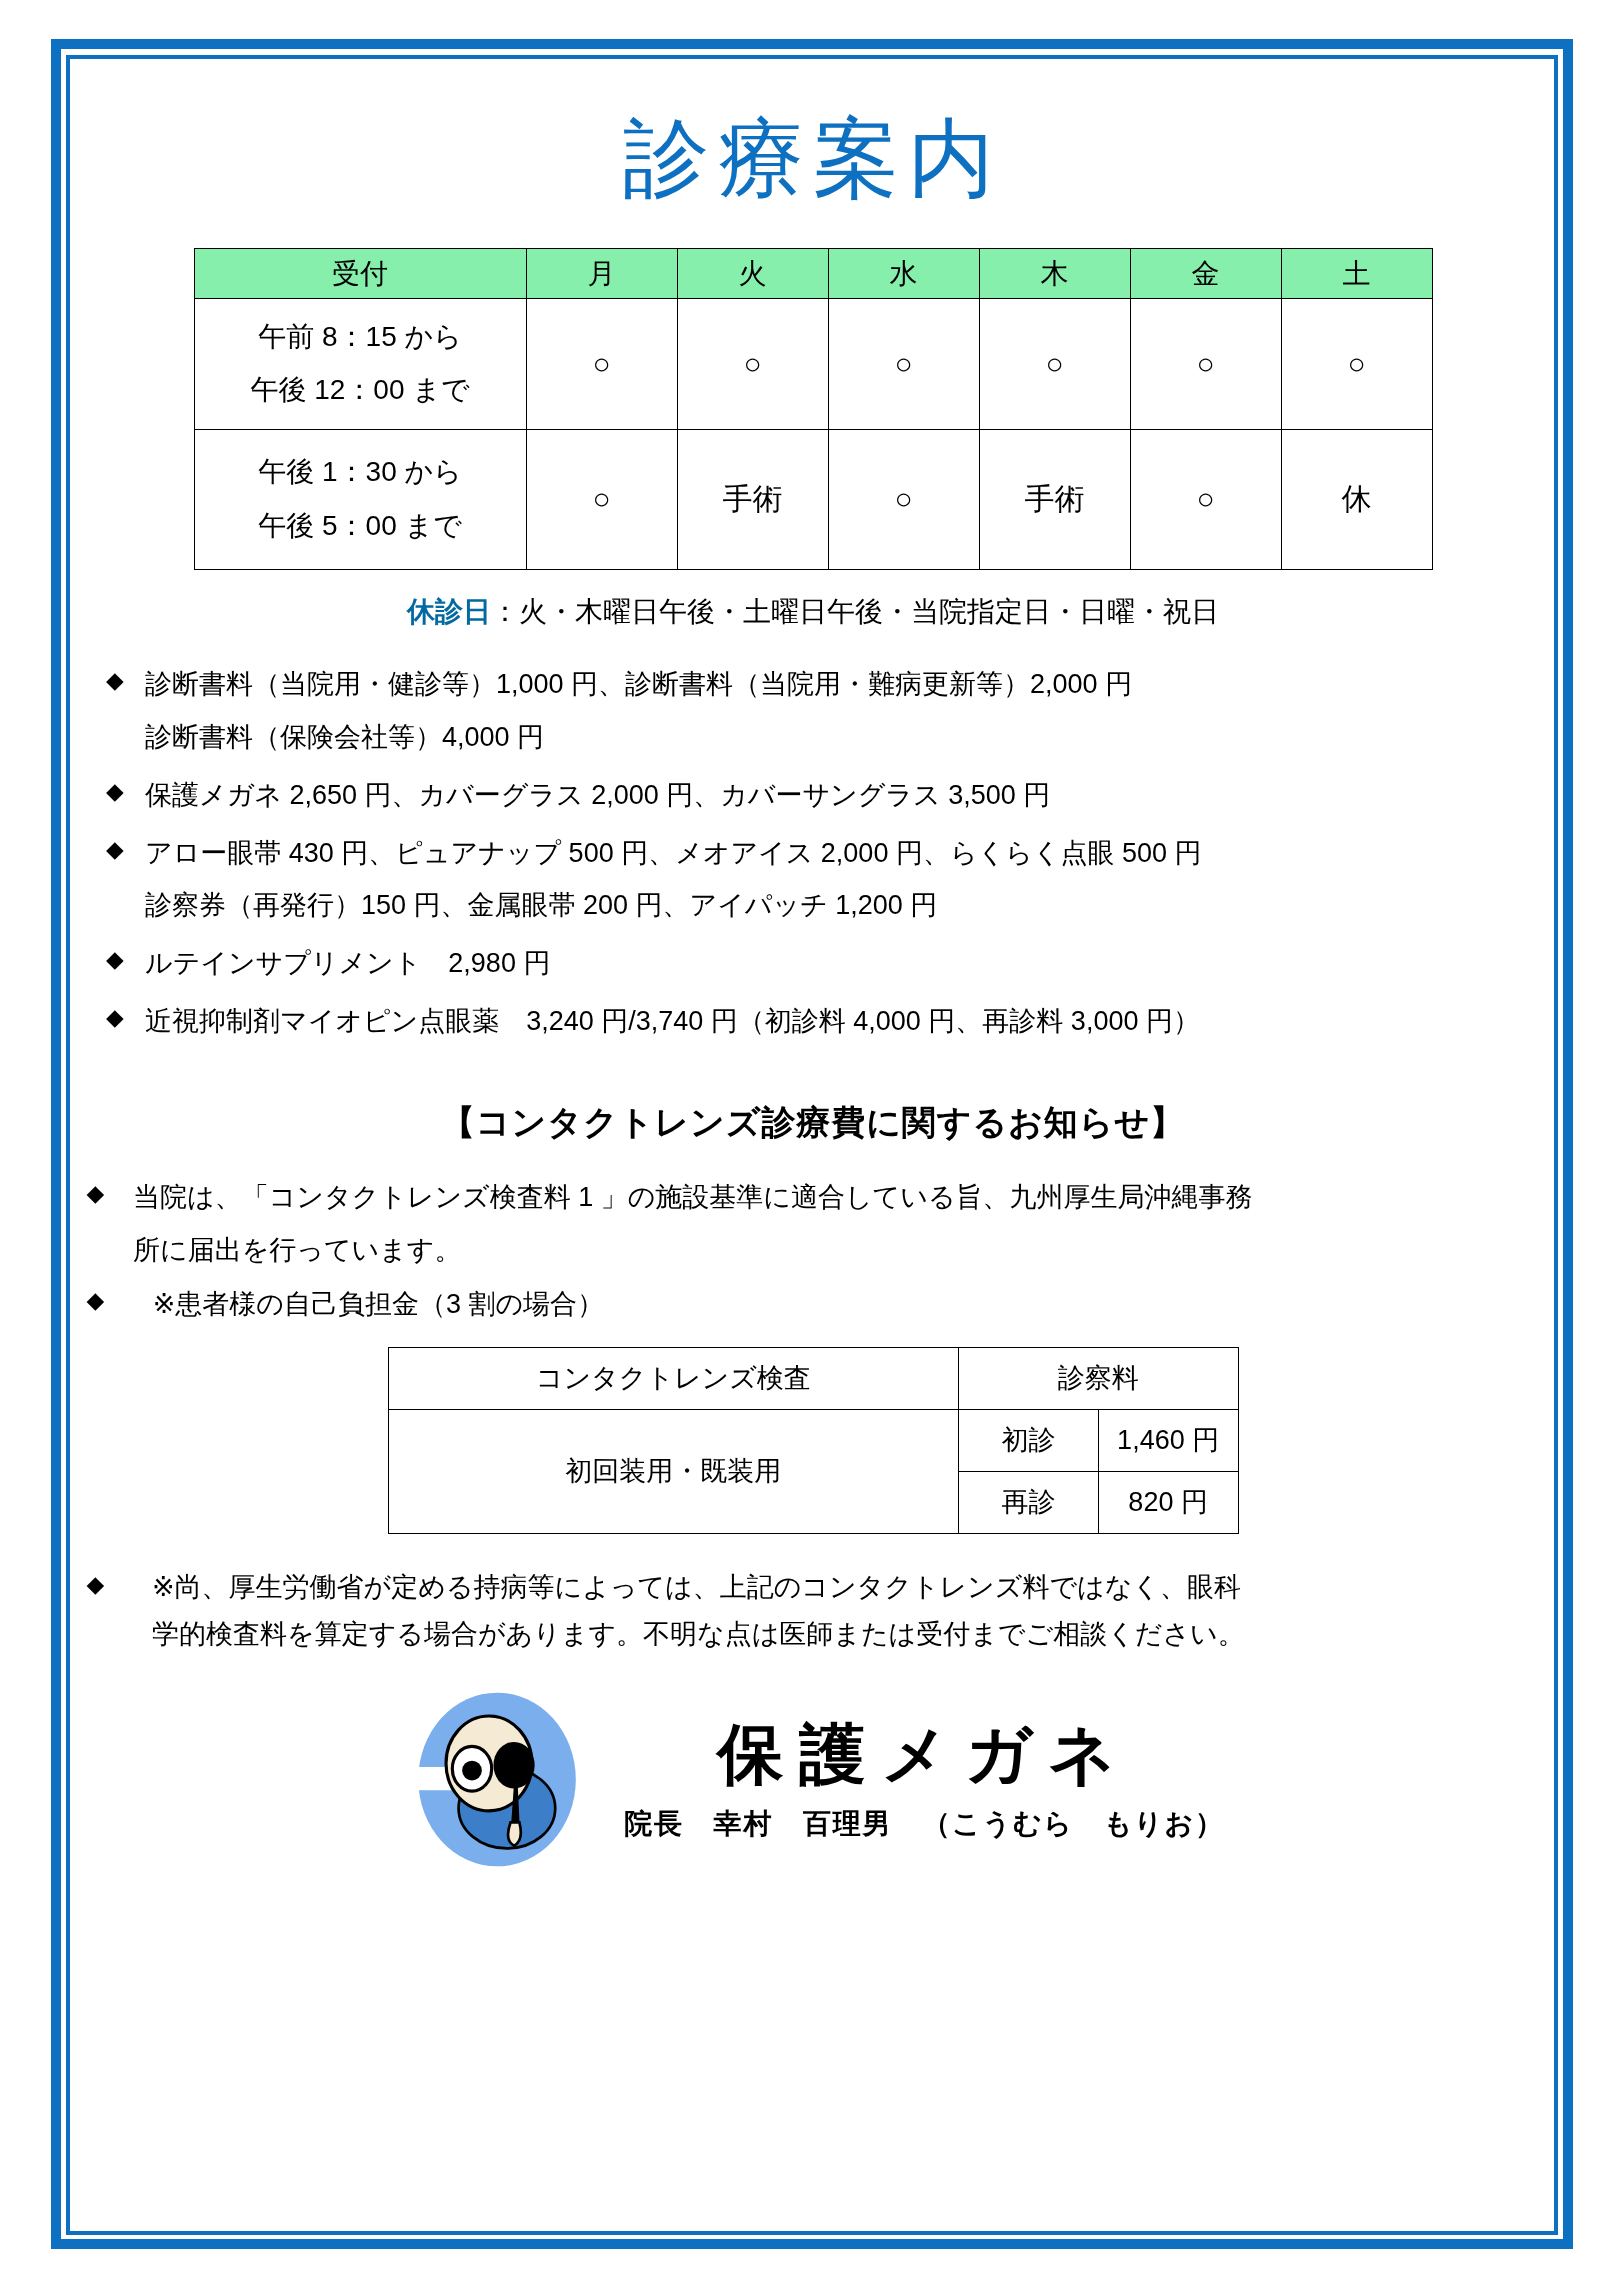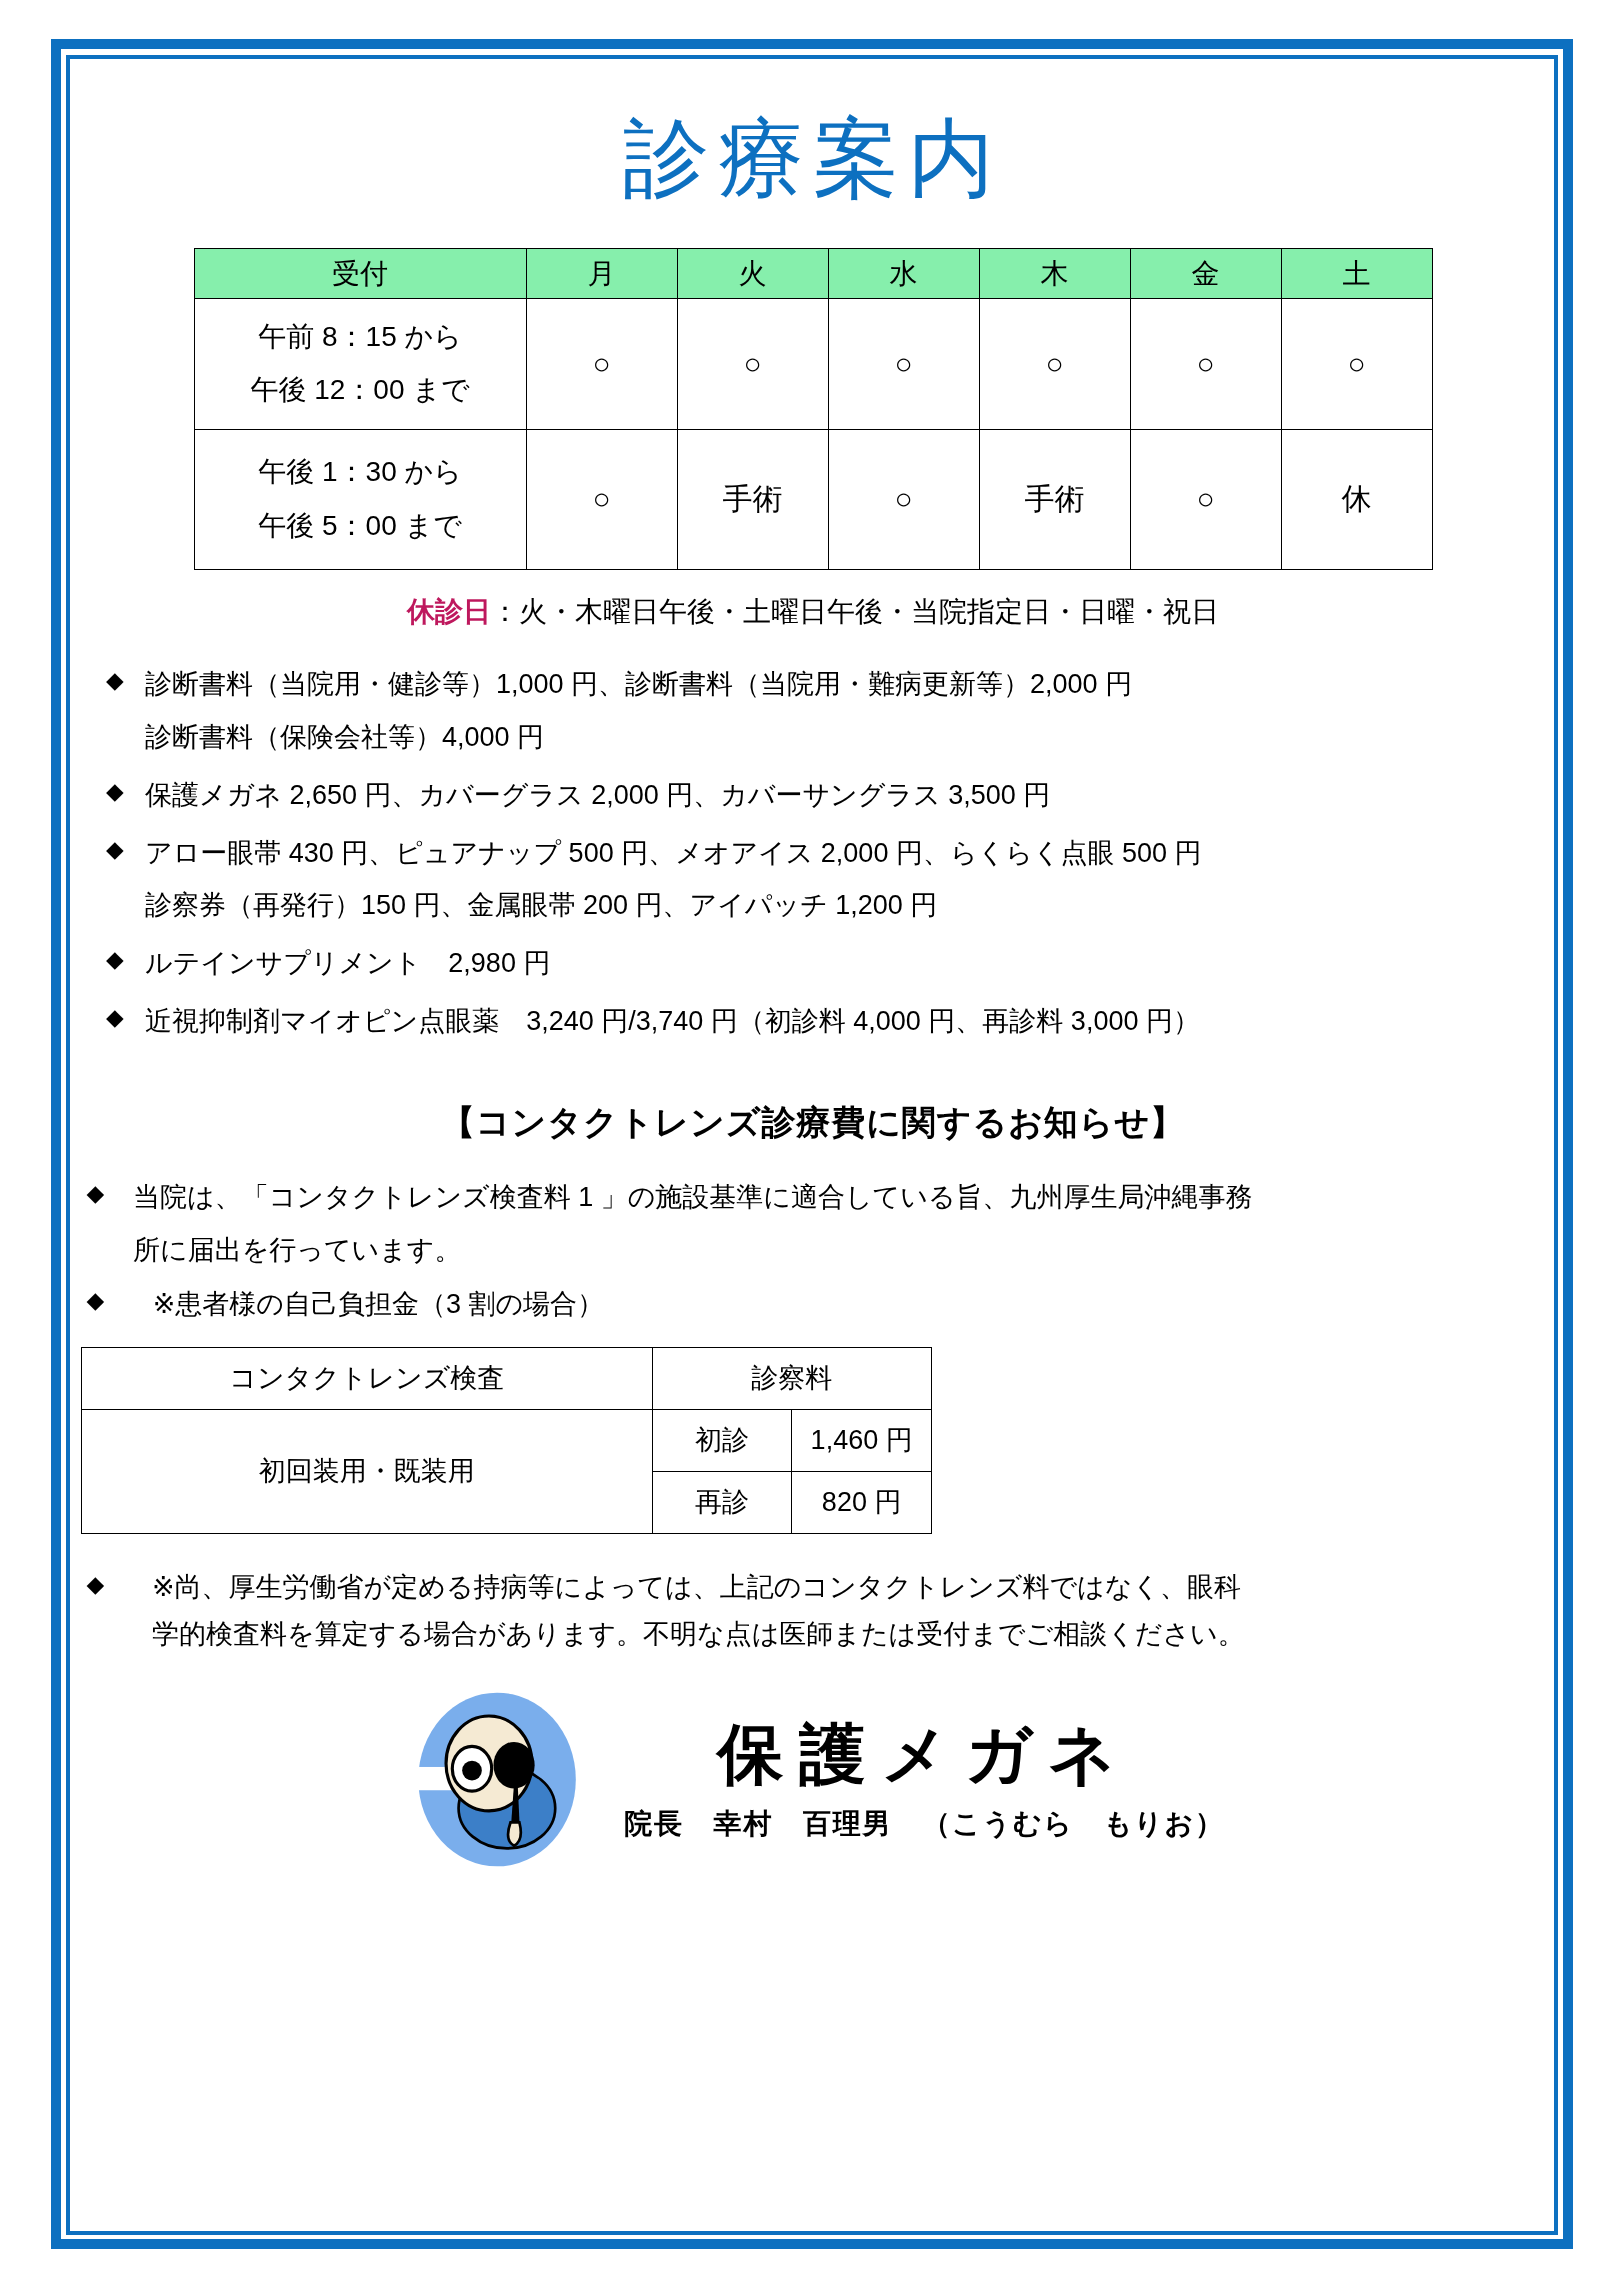--- a/index.html
+++ b/index.html
@@ -105,21 +105,21 @@
   table.schedule tbody tr.row-pm td { height: 116px; }
 
   
   .closed-line {
     margin-top: 23px;
     text-align: center;
     font-size: 28px;
     white-space: nowrap;
   }
   .closed-line .closed-label {
-    color: #be185d;
+    color: #0369a1;
     font-weight: bold;
   }
 
   
   .section-heading {
     text-align: center;
     font-size: 33px;
     font-weight: bold;
     margin-top: 39px;
     letter-spacing: 0.9px;
@@ -175,20 +175,21 @@
     line-height: 1.95;
   }
   .cl-list > li .ln {
     display: block;
   }
   .cl-list > li.indent-sub .ln { padding-left: 19.7px; }
 
   
   .cl-table-wrap {
     display: flex;
+    justify-content: center;
     margin-top: 16px;
   }
   table.cl-table {
     border-collapse: collapse;
     table-layout: fixed;
     width: 851px;
   }
   table.cl-table td {
     border: 1.8px solid #000000;
     text-align: center;

